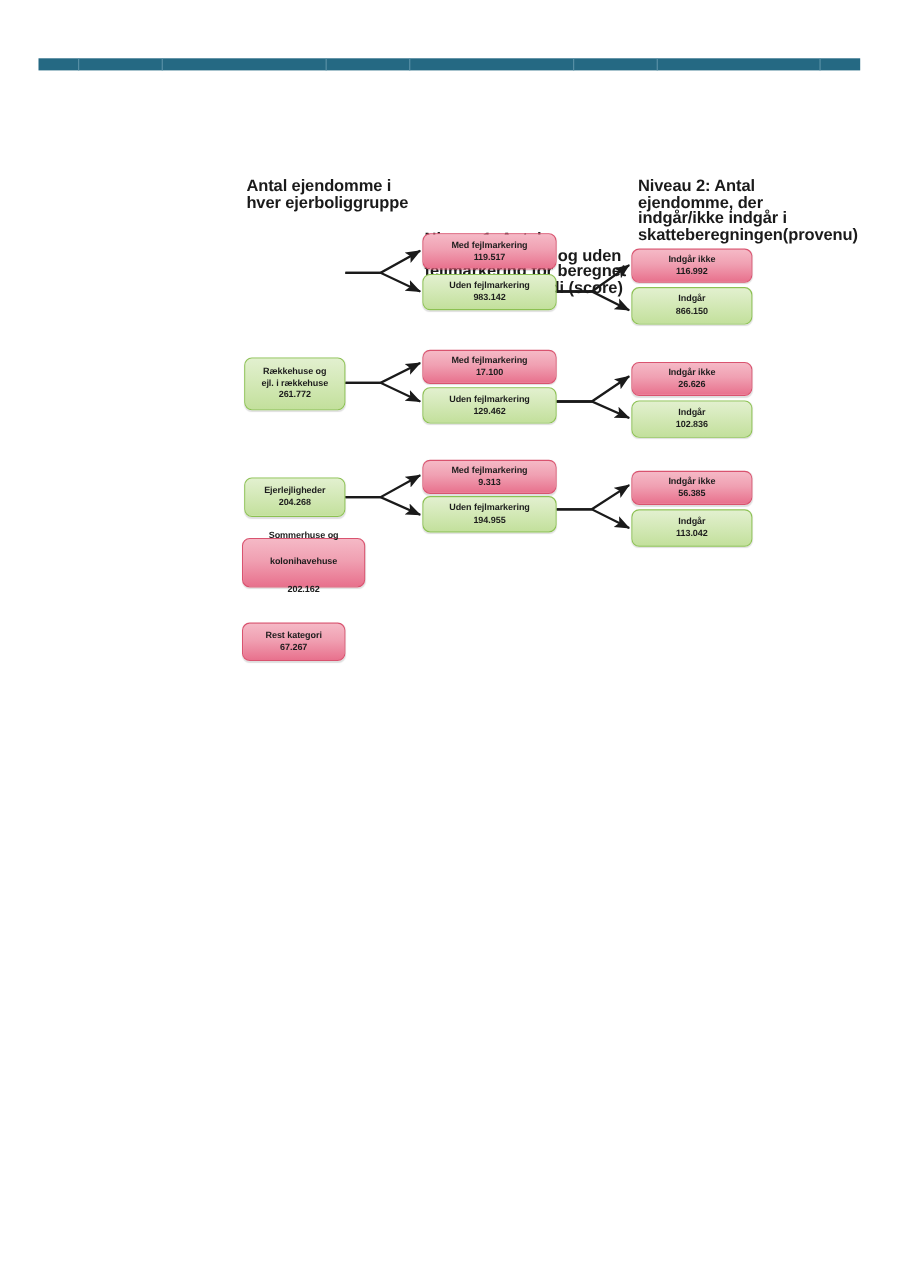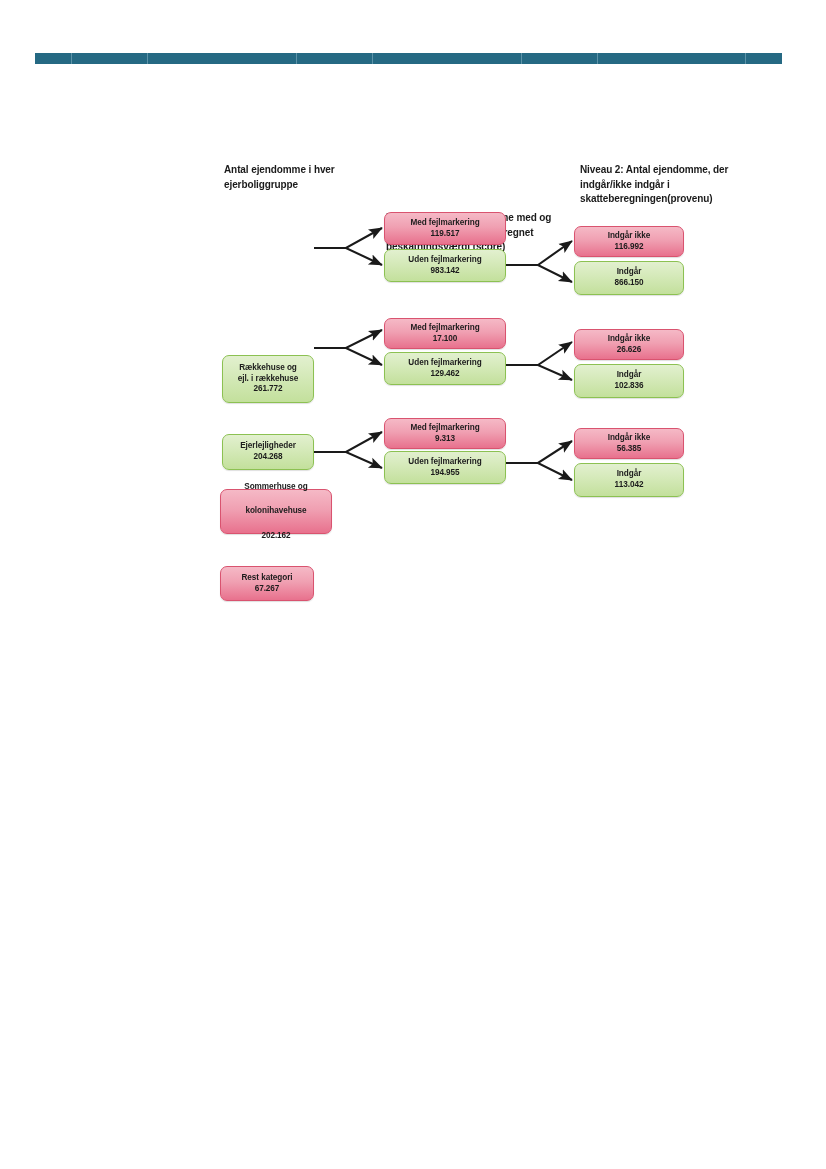--- a/index.html
+++ b/index.html
@@ -47,21 +47,21 @@
   }
   .svg-layer {
     position: absolute;
     left: 0; top: 0;
     width: 826px;
     height: 620px;
   }
   
   .col-head {
     position: absolute;
-    font-size: 10px;
+    font-size: 15px;
     font-weight: bold;
     color: #1a1a1a;
     line-height: 14.6px;
     letter-spacing: -0.1px;
   }
   #col-head-0 { left: 224px; top: 163px; width: 160px; }
   #col-head-1 { left: 386px; top: 163px; width: 190px; margin-top: 48px; }
   #col-head-2 { left: 580px; top: 163px; width: 180px; }
 
   
@@ -180,21 +180,21 @@
 
     <div class="node pink stack-top" style="left:574px; top:226px; width:110px; height:31px;">
       <span class="lbl">Indgår ikke</span>
       <span class="val">116.992</span>
     </div>
     <div class="node green stack-bot" style="left:574px; top:261px; width:110px; height:34px;">
       <span class="lbl">Indgår</span>
       <span class="val">866.150</span>
     </div>
 
-    <div class="node green" style="left:222px; top:325px; width:92px; height:48px;margin-top:30px;">
+    <div class="node green" style="left:222px; top:325px; width:92px; height:48px;">
       <span class="lbl">Rækkehuse og</span>
       <span class="lbl">ejl. i rækkehuse</span>
       <span class="val">261.772</span>
     </div>
 
     <div class="node pink stack-top" style="left:384px; top:318px; width:122px; height:31px;">
       <span class="lbl">Med fejlmarkering</span>
       <span class="val">17.100</span>
     </div>
     <div class="node green stack-bot" style="left:384px; top:352px; width:122px; height:33px;">

